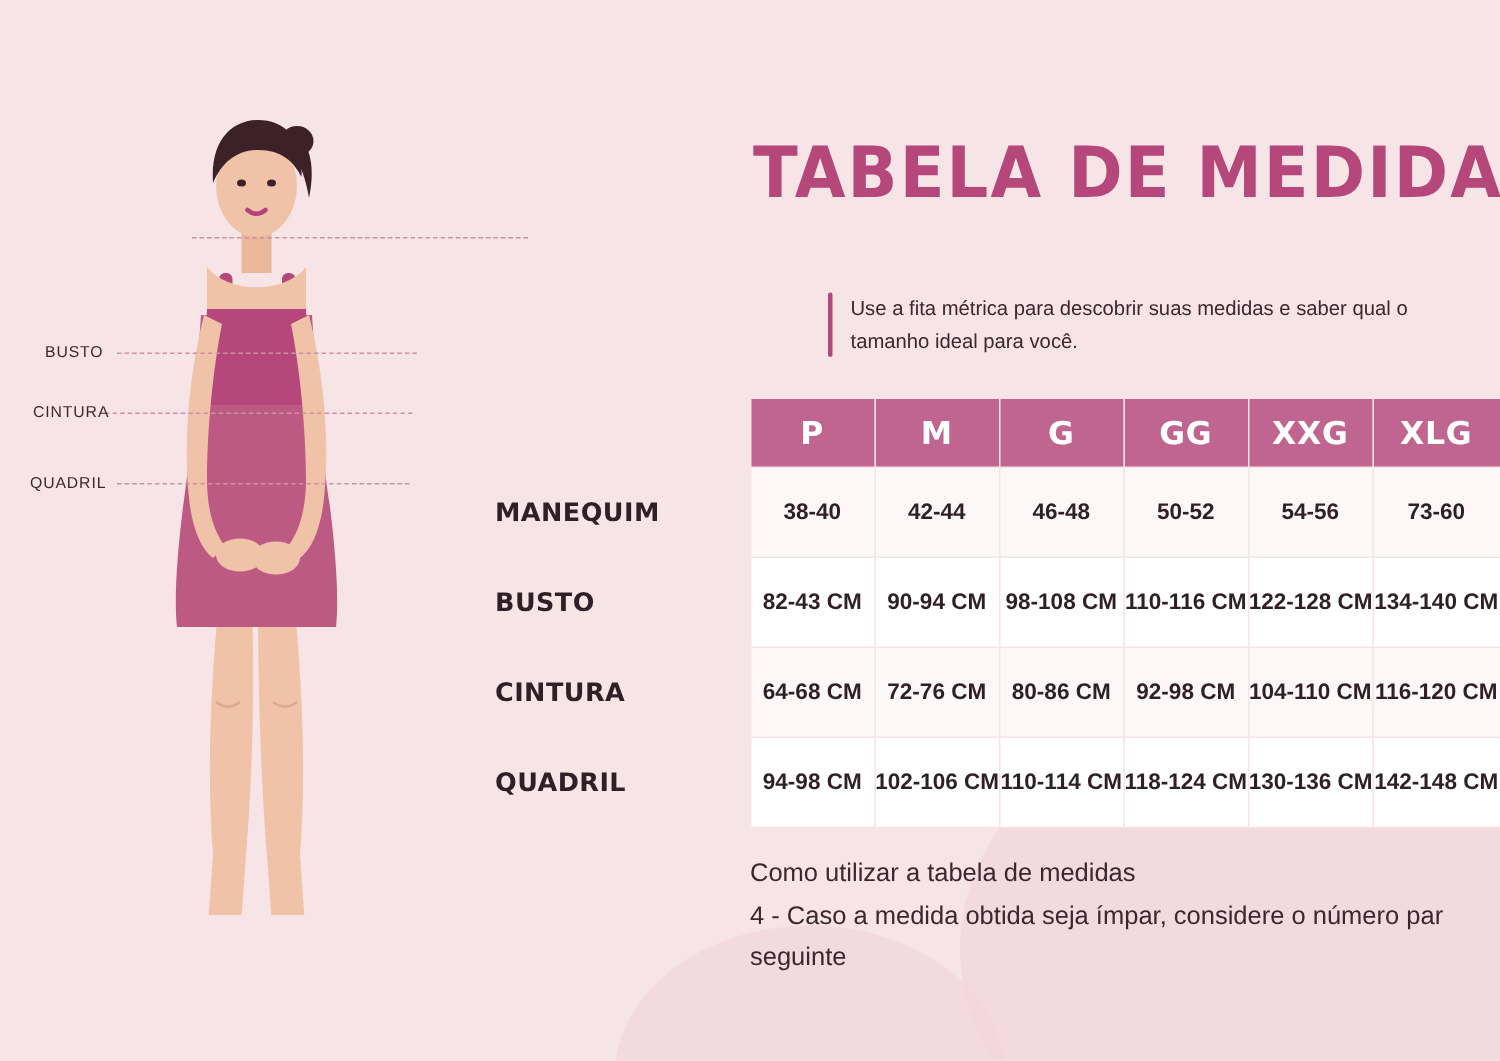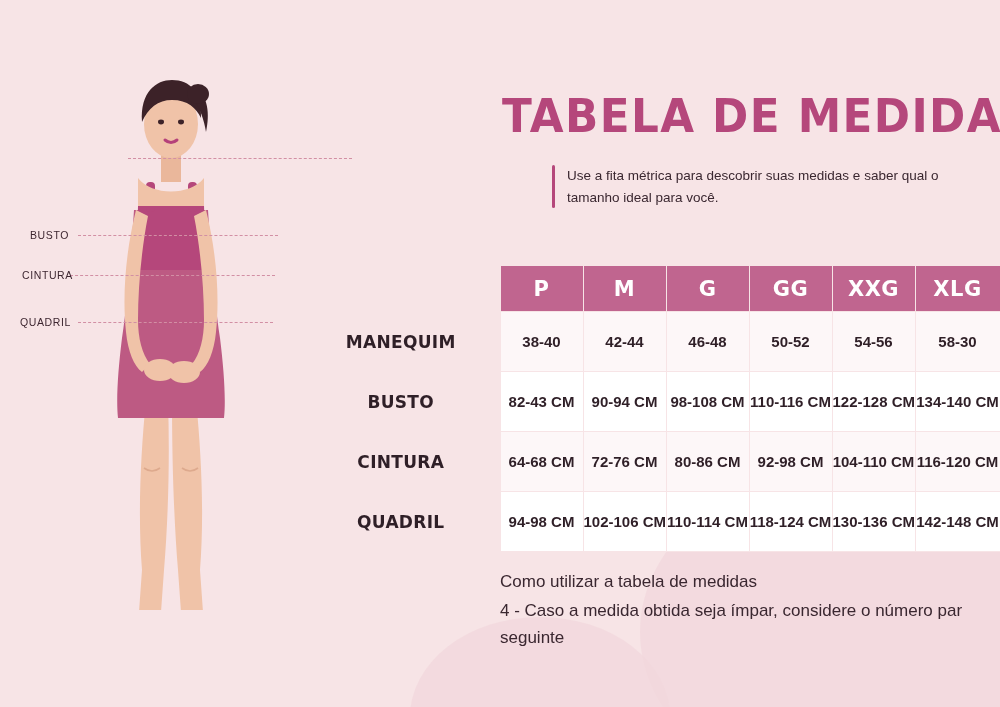--- a/index.html
+++ b/index.html
@@ -57,21 +57,21 @@
     font-weight: bold;
     letter-spacing: 1.5px;
     color: #b5477b;
     font-family: "DejaVu Sans", sans-serif;
     transform: scaleX(0.93);
     transform-origin: left center;
     white-space: nowrap;
   }
   .subtitle-wrap {
     position: absolute;
-    left: 222px; top: 165px;
+    left: 222px; top: 195px;
     display: flex;
     gap: 12px;
   }
   .subtitle-bar {
     width: 3px;
     background: #b5477b;
     border-radius: 2px;
     flex: 0 0 3px;
   }
   .subtitle-text {
@@ -110,21 +110,21 @@
     height: 46px;
     font-family: "DejaVu Sans", sans-serif;
   }
   thead th.corner {
     background: transparent;
     border: none;
   }
   tbody td.rowhead {
     background: transparent;
     border: none;
-    text-align: center;
+    text-align: left;
     padding-right: 28px;
     font-size: 17px;
     letter-spacing: .3px;
     color: #2f1f27;
     font-family: "DejaVu Sans", sans-serif;
   }
   tbody td.cell { background: #fdf7f8; }
   tbody tr.alt td.cell { background: #ffffff; }
 
   
@@ -227,21 +227,21 @@
         </tr>
       </thead>
       <tbody>
         <tr>
           <td class="rowhead">MANEQUIM</td>
           <td class="cell">38-40</td>
           <td class="cell">42-44</td>
           <td class="cell">46-48</td>
           <td class="cell">50-52</td>
           <td class="cell">54-56</td>
-          <td class="cell">58-30</td>
+          <td class="cell">73-60</td>
         </tr>
         <tr class="alt">
           <td class="rowhead">BUSTO</td>
           <td class="cell">82-43 CM</td>
           <td class="cell">90-94 CM</td>
           <td class="cell">98-108 CM</td>
           <td class="cell">110-116 CM</td>
           <td class="cell">122-128 CM</td>
           <td class="cell">134-140 CM</td>
         </tr>

